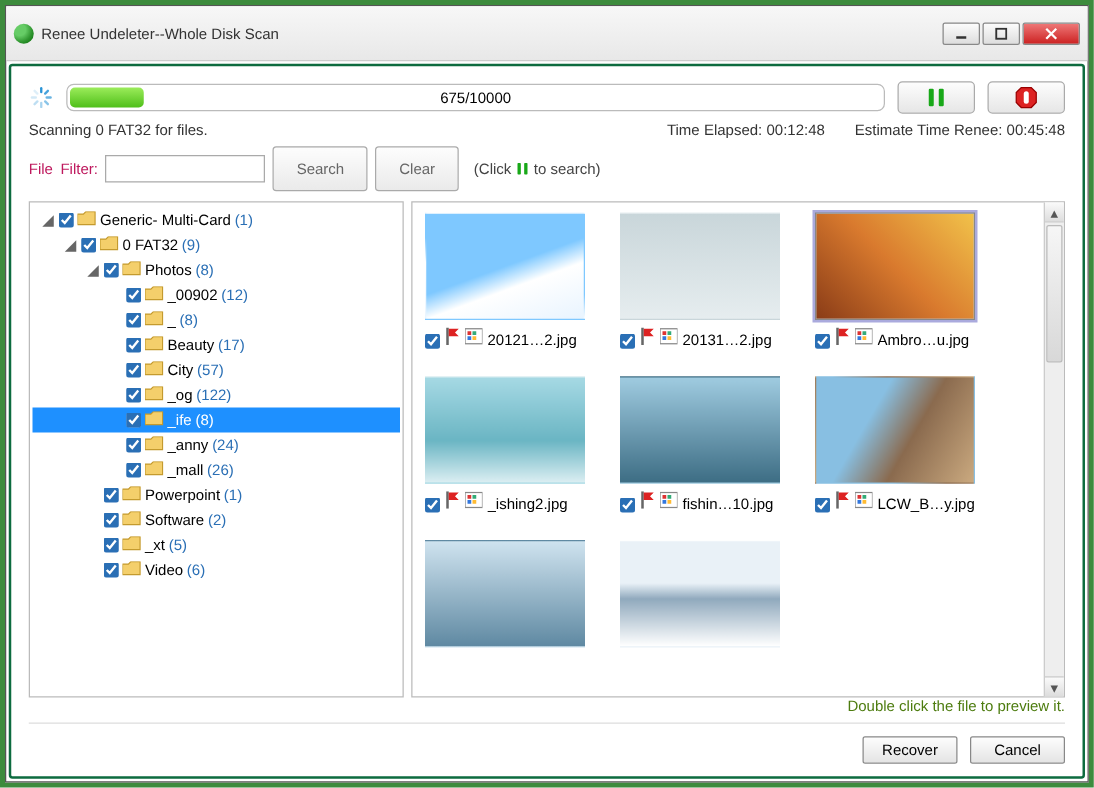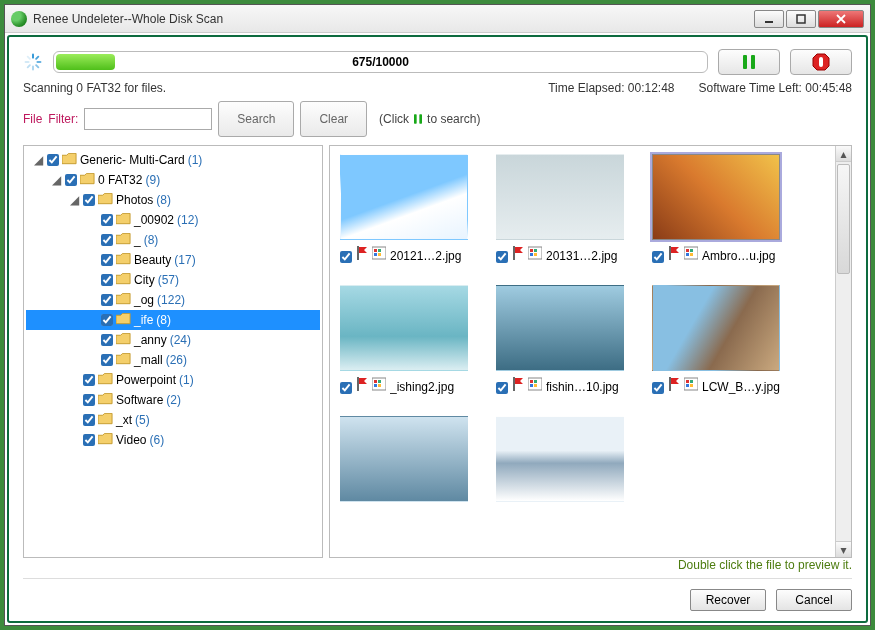--- a/index.html
+++ b/index.html
@@ -1,33 +1,33 @@
 <!DOCTYPE html>
 <html><head>
 <meta charset="utf-8">
 <style>
 * { box-sizing: border-box; margin: 0; padding: 0; font-family: "Segoe UI", Tahoma, sans-serif; font-size: 12px; }
 body { background: #3d8b3d; padding: 4px; }
 .window { background: #fff; border: 1px solid #555; width: 867px; height: 622px; display: flex; flex-direction: column; }
-.titlebar { height: 28px; background: linear-gradient(#f7f7f7,#e8e8e8); display: flex; align-items: center; padding: 0 6px; border-bottom: 1px solid #ccc; }
+.titlebar { height: 44px; background: linear-gradient(#f7f7f7,#e8e8e8); display: flex; align-items: center; padding: 0 6px; border-bottom: 1px solid #ccc; }
 .title-icon { width: 16px; height: 16px; margin-right: 6px; background: radial-gradient(circle at 30% 30%, #6c6 30%, #393 60%, #060); border-radius: 50%; }
 .title-text { flex: 1; color: #333; }
 .winbtns { display: flex; gap: 2px; }
 .winbtn { width: 30px; height: 18px; border: 1px solid #888; border-radius: 2px; display: flex; align-items: center; justify-content: center; background: linear-gradient(#fcfcfc,#ddd); cursor: pointer; }
 .winbtn.close { background: linear-gradient(#e77,#c22); color: #fff; width: 46px; }
 .winbtn svg { width: 10px; height: 10px; }
 
 .content { flex: 1; padding: 12px 14px 10px; display: flex; flex-direction: column; background: #fff; border: 2px solid #0d6b3f; margin: 2px; border-radius: 3px; }
 
 .progress-row { display: flex; align-items: center; gap: 10px; }
 .spinner { width: 20px; height: 20px; }
 .spinner-seg { stroke: #2a94d6; }
 .progress-outer { flex: 1; height: 22px; border: 1px solid #bbb; border-radius: 6px; background: #fff; position: relative; display: flex; align-items: center; }
 .progress-fill { position: absolute; left: 2px; top: 2px; bottom: 2px; width: 9%; background: linear-gradient(#9bec5a,#4fbf1a); border-radius: 4px; }
-.progress-text { position: relative; width: 100%; text-align: center; font-weight: bold; }
+.progress-text { position: relative; width: 100%; text-align: center; font-weight: normal; }
 .ctrl-btn { width: 62px; height: 26px; border: 1px solid #aaa; border-radius: 4px; background: linear-gradient(#fdfdfd,#e6e6e6); display: flex; align-items: center; justify-content: center; cursor: pointer; }
 
 .status-row { display: flex; margin-top: 6px; color: #333; }
 .status-row .fill { flex: 1; }
 
 .filter-row { display: flex; align-items: center; gap: 6px; margin-top: 6px; }
 .filter-row label { color: #be185d; }
 .filter-input { width: 128px; height: 22px; border: 1px solid #aaa; padding: 0 4px; }
 .sm-btn { height: 36px; padding: 0 18px; border: 1px solid #aaa; border-radius: 3px; background: linear-gradient(#fdfdfd,#eaeaea); color: #666; cursor: pointer; }
 .hint { color: #444; margin-left: 6px; display: flex; align-items: center; gap: 3px; }
@@ -125,21 +125,21 @@
           </svg>
       </div>
     </div>
 
     <div class="status-row">
       <span>Scanning 0 FAT32 for files.</span>
       <span class="fill"></span>
       <span>Time Elapsed:</span>&nbsp;
       <span>00:12:48</span>
       <span style="width:24px"></span>
-      <span>Software Time Left:</span>&nbsp;
+      <span>Estimate Time Renee:</span>&nbsp;
       <span>00:45:48</span>
     </div>
 
     <div class="filter-row">
       <label>File</label>
       <label>Filter:</label>
       <input class="filter-input" placeholder="" style="">
       <button class="sm-btn">Search</button>
       <button class="sm-btn">Clear</button>
       <span class="hint">

